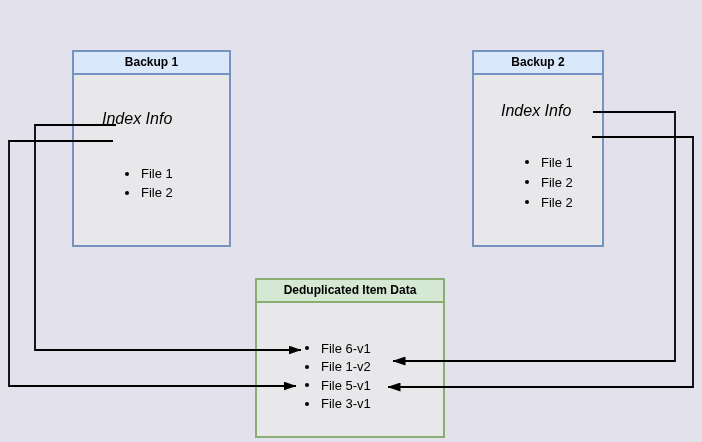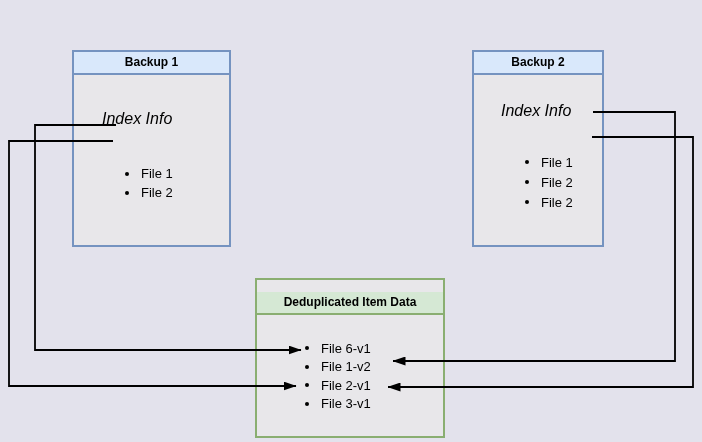--- a/index.html
+++ b/index.html
@@ -21,21 +21,21 @@
   .box.green { border: 2px solid var(--green_border); }
   .hdr {
     height: 21px;
     line-height: 21px;
     text-align: center;
     font-weight: bold;
     font-size: 12px;
     white-space: nowrap;
   }
   .blue  .hdr { background: var(--blue_header_fill);  border-bottom: 2px solid var(--blue_border); }
-  .green .hdr { background: var(--green_header_fill); border-bottom: 2px solid var(--green_border); margin-top: 12px; }
+  .green .hdr { background: var(--green_header_fill); border-bottom: 2px solid var(--green_border); }
   .subtitle { position: absolute; font-size: 16px; line-height: 16px; white-space: nowrap; font-style: italic; }
   ul.dlist { list-style: none; margin: 0; padding: 0; position: absolute; }
   .dlist li { display: flex; align-items: center; font-size: 13px; white-space: nowrap; }
   .bullet { width: 4px; height: 4px; border-radius: 50%; background: var(--text_color); margin-right: 12px; flex: none; }
 
   #backup1 { left: 72px;  top: 2px;   width: 159px; height: 197px; }
   #backup2 { left: 472px; top: 2px;   width: 132px; height: 197px; }
   #dedup   { left: 255px; top: 278px; width: 190px; height: 160px; }
 
   #backup1 .subtitle { left: 28px; top: 59px; }
@@ -101,21 +101,21 @@
         <li>
           <span class="bullet"></span>
           <span>File 6-v1</span>
         </li>
         <li>
           <span class="bullet"></span>
           <span>File 1-v2</span>
         </li>
         <li>
           <span class="bullet"></span>
-          <span>File 2-v1</span>
+          <span>File 5-v1</span>
         </li>
         <li>
           <span class="bullet"></span>
           <span>File 3-v1</span>
         </li>
       </ul>
   </div>
 
   <svg id="arrows" width="702" height="442" viewBox="0 0 702 442">
     <defs>

